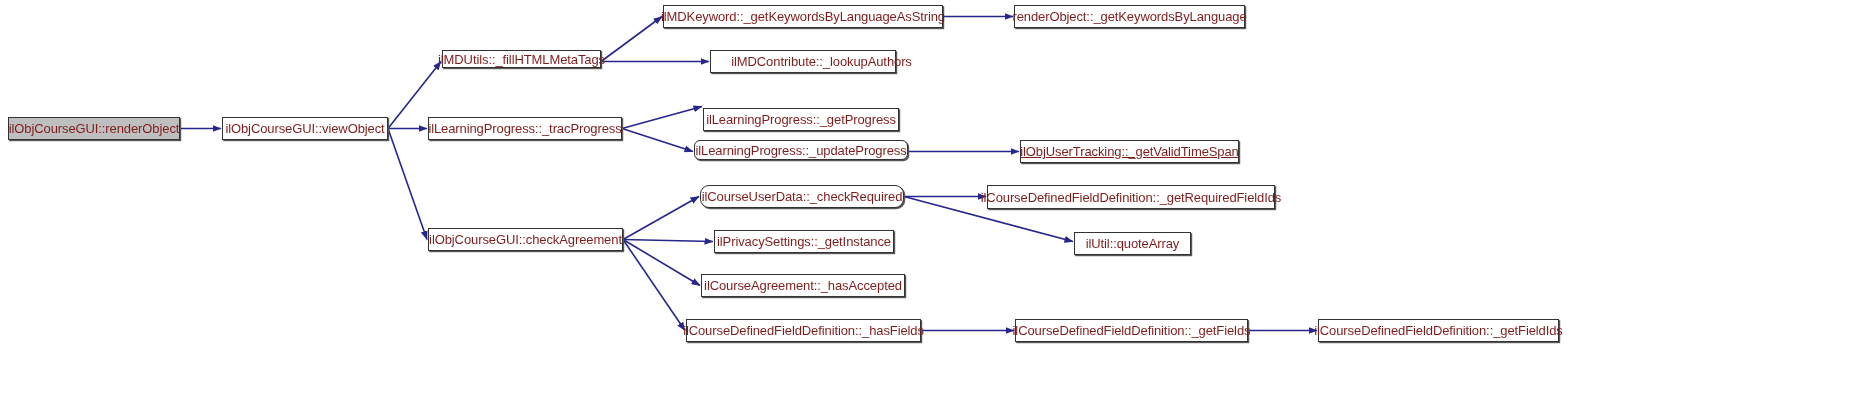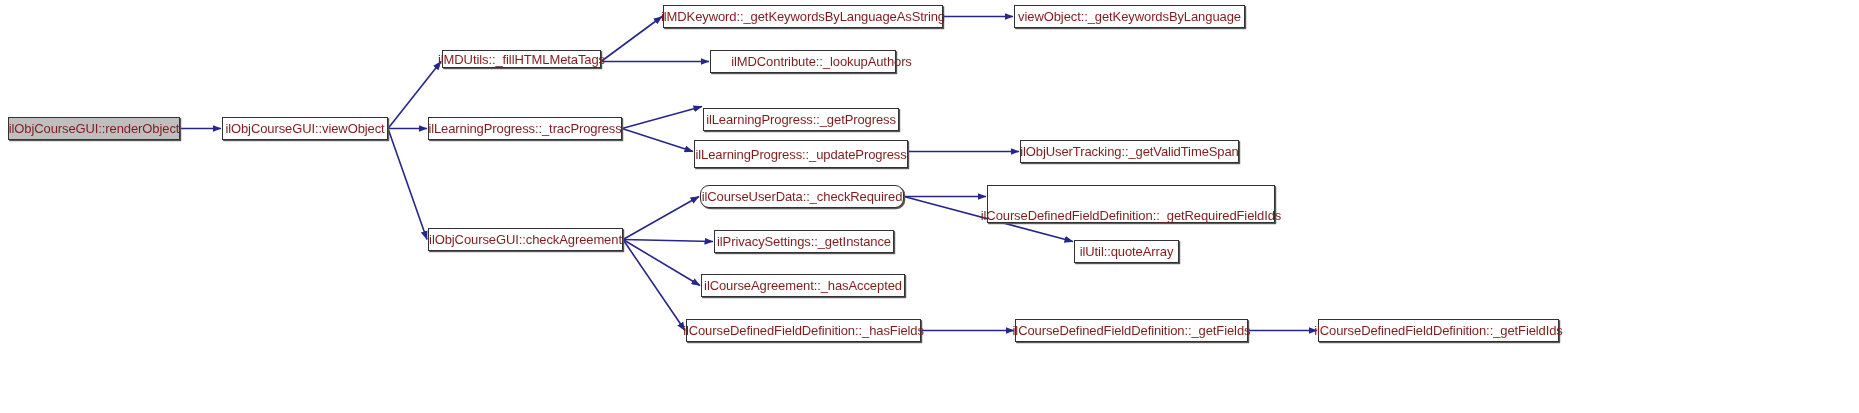--- a/index.html
+++ b/index.html
@@ -93,45 +93,45 @@
       </div>
       <div class="node" style="left: 663px; top: 5px; width: 280px; height: 23px;">
         <span class="label">ilMDKeyword::_getKeywordsByLanguageAsString</span>
       </div>
       <div class="node" style="left: 710px; top: 50px; width: 186px; height: 23px; padding-left: 37px;">
         <span class="label">ilMDContribute::_lookupAuthors</span>
       </div>
       <div class="node" style="left: 703px; top: 95px; width: 196px; height: 23px; margin-top: 13px;">
         <span class="label">ilLearningProgress::_getProgress</span>
       </div>
-      <div class="node" style="left: 694px; top: 140px; width: 214px; height: 28px;">
+      <div class="node" style="left: 694px; top: 140px; width: 214px; height: 20px; border-radius: 6px;">
         <span class="label">ilLearningProgress::_updateProgress</span>
       </div>
       <div class="node" style="left: 700px; top: 185px; width: 204px; height: 23px; border-radius: 9px;">
         <span class="label">ilCourseUserData::_checkRequired</span>
       </div>
       <div class="node" style="left: 714px; top: 230px; width: 180px; height: 23px;">
         <span class="label">ilPrivacySettings::_getInstance</span>
       </div>
       <div class="node" style="left: 701px; top: 274px; width: 204px; height: 23px;">
         <span class="label">ilCourseAgreement::_hasAccepted</span>
       </div>
       <div class="node" style="left: 686px; top: 319px; width: 235px; height: 23px;">
         <span class="label">ilCourseDefinedFieldDefinition::_hasFields</span>
       </div>
       <div class="node" style="left: 1014px; top: 5px; width: 231px; height: 23px;">
-        <span class="label">viewObject::_getKeywordsByLanguage</span>
+        <span class="label">renderObject::_getKeywordsByLanguage</span>
       </div>
-      <div class="node" style="left: 1020px; top: 140px; width: 219px; height: 23px;">
+      <div class="node" style="left: 1020px; top: 140px; width: 219px; height: 23px; text-decoration: underline;">
         <span class="label">ilObjUserTracking::_getValidTimeSpan</span>
       </div>
-      <div class="node" style="left: 987px; top: 185px; width: 288px; height: 38px; align-items: flex-end;">
+      <div class="node" style="left: 987px; top: 185px; width: 288px; height: 24px;">
         <span class="label">ilCourseDefinedFieldDefinition::_getRequiredFieldIds</span>
       </div>
-      <div class="node" style="left: 1074px; top: 240px; width: 105px; height: 23px;">
+      <div class="node" style="left: 1074px; top: 232px; width: 117px; height: 23px;">
         <span class="label">ilUtil::quoteArray</span>
       </div>
       <div class="node" style="left: 1015px; top: 319px; width: 233px; height: 23px;">
         <span class="label">ilCourseDefinedFieldDefinition::_getFields</span>
       </div>
       <div class="node" style="left: 1318px; top: 319px; width: 241px; height: 23px;">
         <span class="label">ilCourseDefinedFieldDefinition::_getFieldIds</span>
       </div>
     </div>
 </div>

